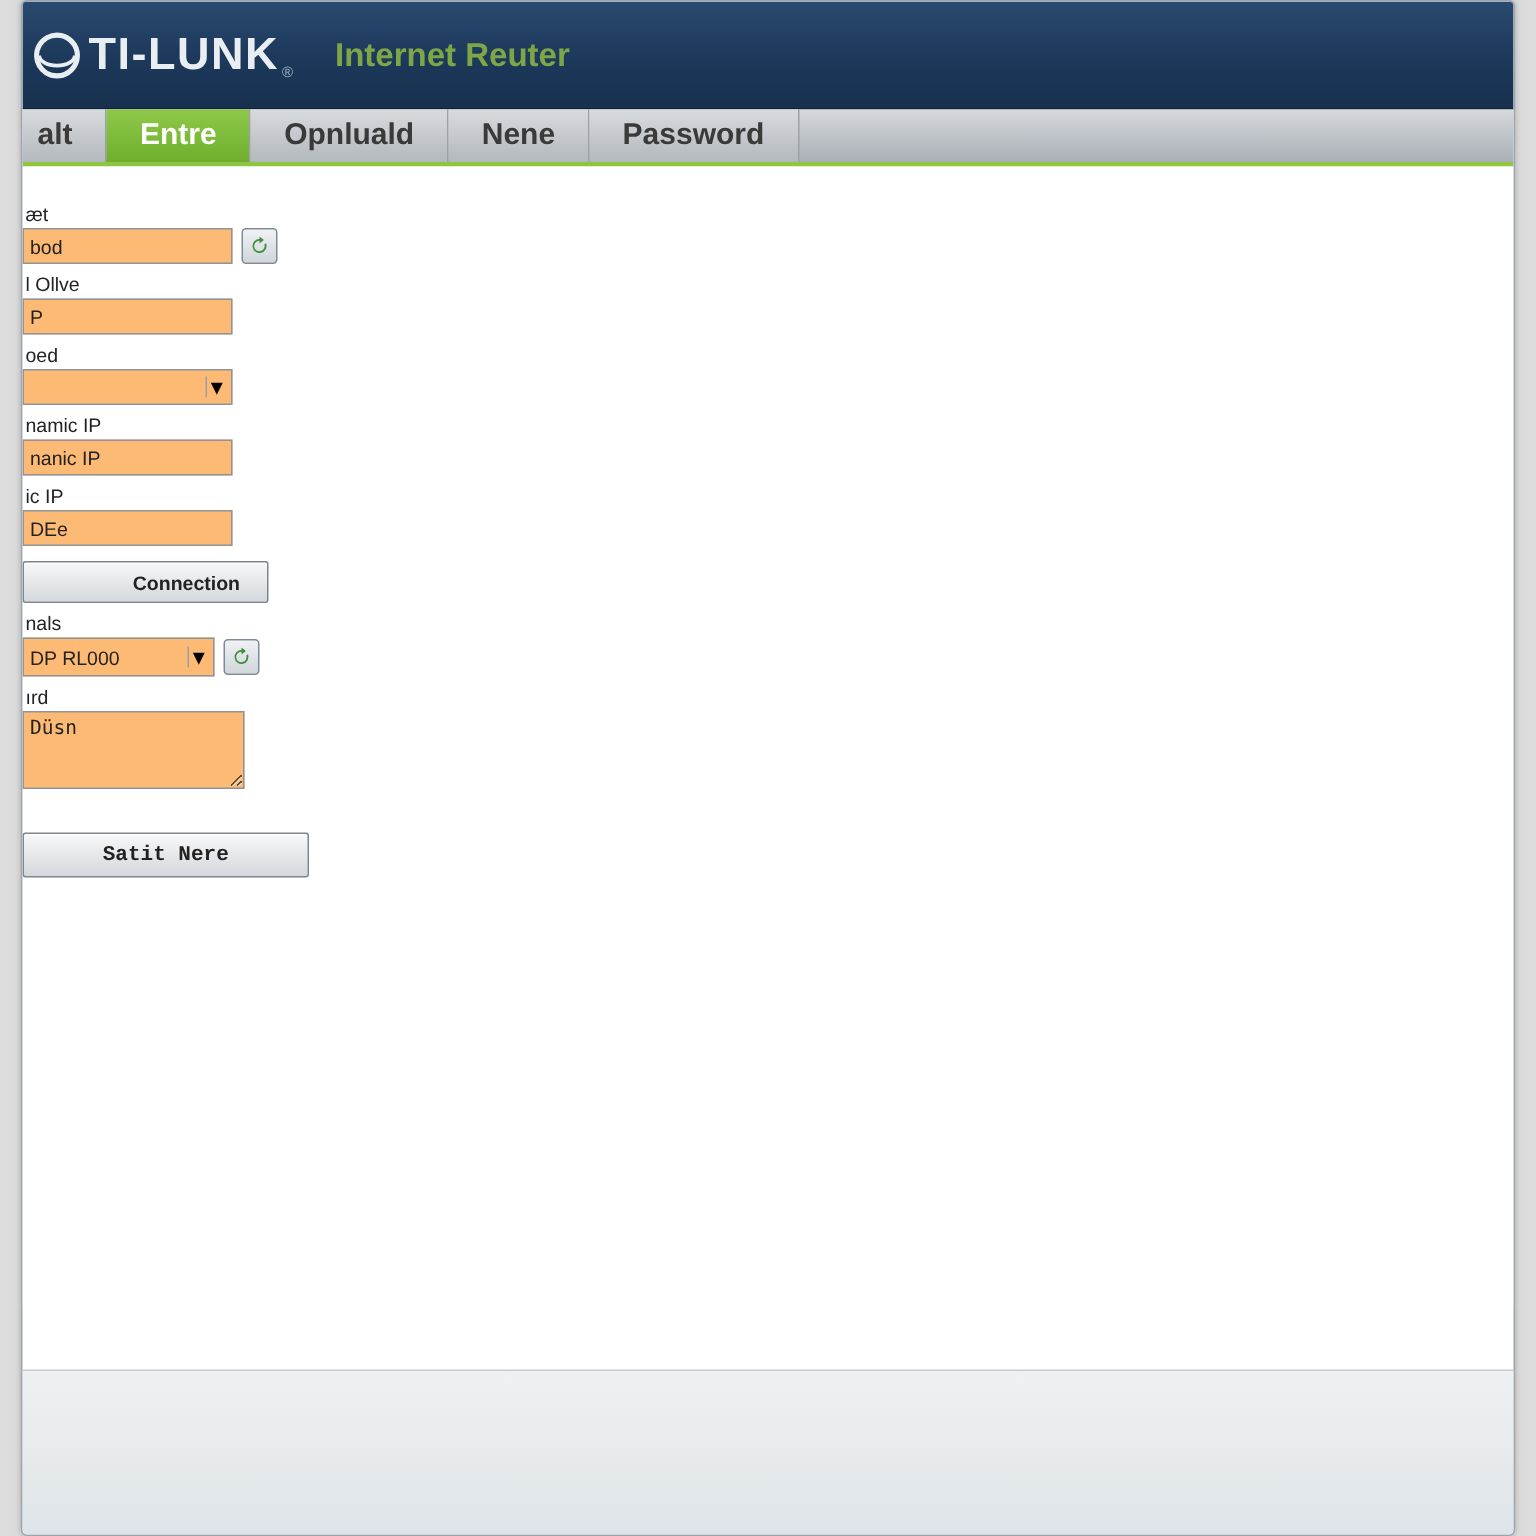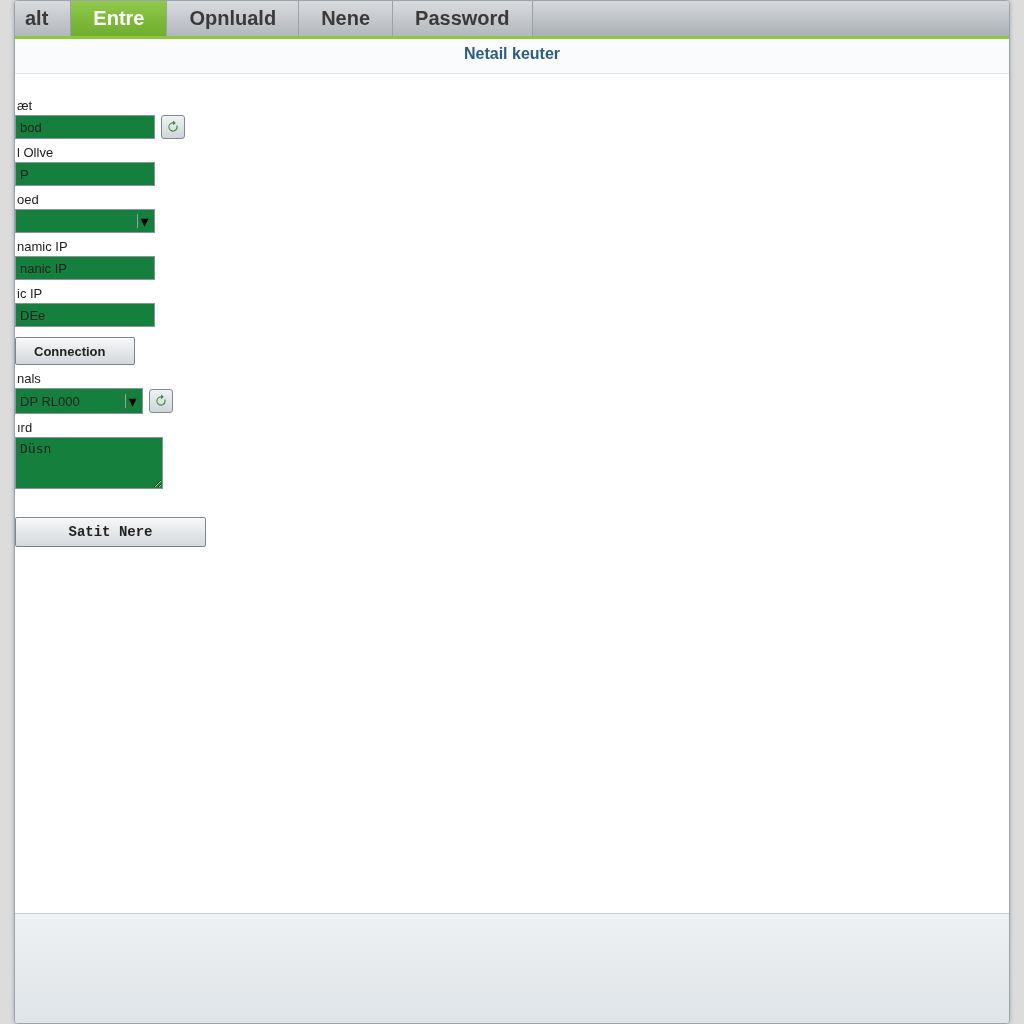--- a/index.html
+++ b/index.html
@@ -64,21 +64,21 @@
   }
   
   .content {
     padding: 18px 6px 0 0; background:#fff; height: 760px;
   }
   .form-col { width: 190px; }
   .fld-label { font-size: 13px; color:#222; margin: 6px 0 2px 0; padding-left:2px; }
   .row { display:flex; align-items:center; }
   input[type=text], select, textarea {
     font-size: 13px; padding: 3px 4px; color:#222;
-    border: 1px solid #8d949b; background:#15803d;
+    border: 1px solid #8d949b; background:#fdba74;
   }
   .inp { width: 140px; height: 24px; }
   .sel-small { width: 140px; height: 24px; }
   .sel-med { width: 128px; height: 26px; }
   textarea.notes { width: 148px; height: 52px; resize: both; }
   .icon-btn {
     width: 24px; height: 24px; margin-left: 6px;
     border: 1px solid #7e8a95; border-radius: 3px;
     background: linear-gradient(#f0f2f4,#cfd5da);
     display:flex; align-items:center; justify-content:center; cursor:pointer;
@@ -104,40 +104,50 @@
     position:absolute; right:4px; top:50%; transform:translateY(-50%);
     width:14px;height:14px; display:flex;align-items:center;justify-content:center;
     border-left:1px solid #9aa0a6;
   }
 </style>
 </head>
 <body>
 
 <div class="window">
 
+  <div class="header">
+    <span class="logo-mark">
+      <svg viewBox="0 0 40 40">
+          <path d="M20 4 a16 16 0 1 0 0.001 0 M20 4 a16 16 0 0 1 0 32" fill="none" stroke="#e9eef3" stroke-width="4"></path>
+          <path d="M6 20 a14 8 0 0 0 28 0" fill="none" stroke="#e9eef3" stroke-width="3"></path>
+        </svg>
+    </span>
+    <span class="logo-text">TI-LUNK</span>
+    <span class="logo-sub">®</span>
+    <span class="product">Internet Reuter</span>
+  </div>
 
   <div class="navbar">
     <div class="nav-item first">
         <span>alt</span>
       </div>
     <div class="nav-item active">
         <span>Entre</span>
       </div>
     <div class="nav-item">
         <span>Opnluald</span>
       </div>
     <div class="nav-item">
         <span>Nene</span>
       </div>
     <div class="nav-item">
         <span>Password</span>
       </div>
   </div>
 
-  <div class="subtitle">Netail keuter</div>
 
   <div class="content">
     <div class="form-col">
 
       <div class="fld-label">æt</div>
       <div class="row">
         <input class="inp" type="text" value="bod" style="">
         <span class="icon-btn">
           <svg viewBox="0 0 24 24">
               <path d="M12 4a8 8 0 1 0 7.5 5.2l-2 .8A6 6 0 1 1 12 6v3l5-4-5-4v3z" fill="#3d8f3d"></path>
@@ -154,21 +164,21 @@
         <span class="caret dd-caret">▾</span>
       </div>
 
       <div class="fld-label">namic IP</div>
       <input class="inp" type="text" value="nanic IP" style="">
 
       <div class="fld-label">ic IP</div>
       <input class="inp" type="text" value="DEe" style="">
 
       <div class="gap"></div>
-      <button class="btn small" style="width:120px;text-align:left;">Connection</button>
+      <button class="btn small" style="width:164px;text-align:right;">Connection</button>
 
       <div class="fld-label">nals</div>
       <div class="row">
         <div class="select-wrap">
           <select class="sel-med">
             <option>DP RL000</option>
           </select>
           <span class="caret dd-caret">▾</span>
         </div>
         <span class="icon-btn">

